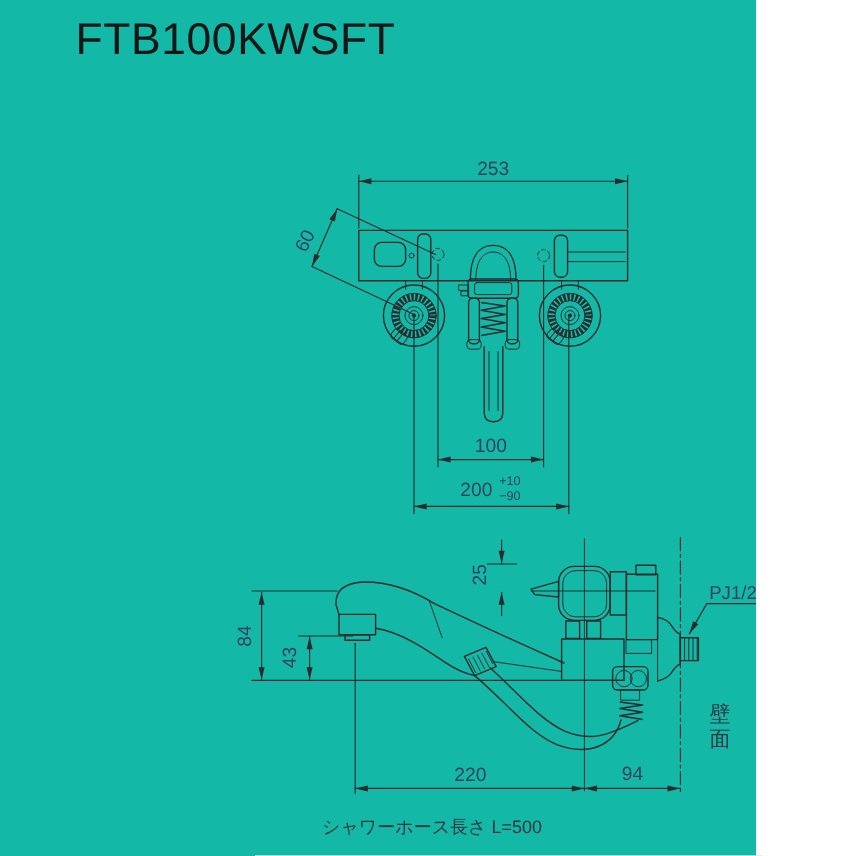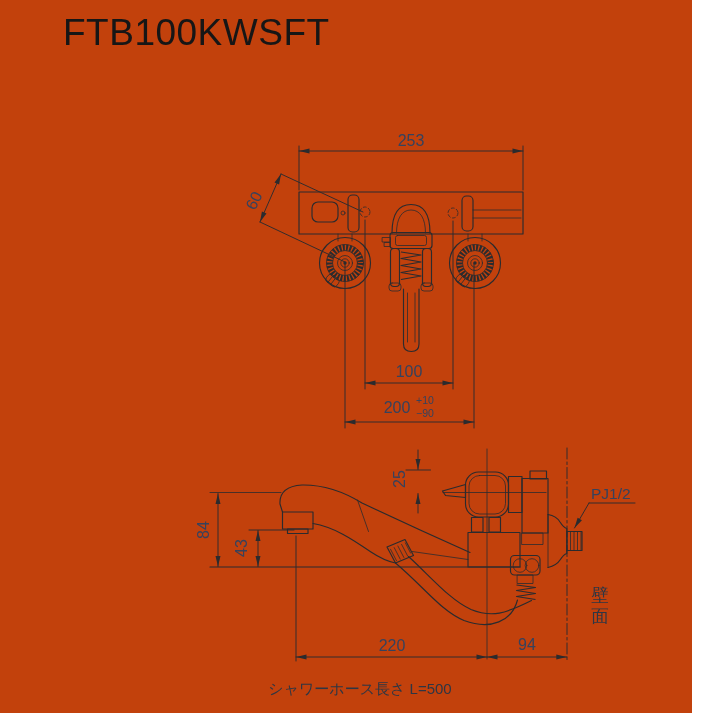--- a/index.html
+++ b/index.html
@@ -1,16 +1,16 @@
 <!DOCTYPE html>
 <html><head>
 <meta charset="utf-8">
 <style>
   html,body{margin:0;padding:0;background:#ffffff;}
-  .stage{position:relative;width:692px;height:713px;background:#c2410c;overflow:hidden;}
+  .stage{position:relative;width:630px;height:713px;background:#14b8a6;overflow:hidden;}
   svg{display:block;}
   .ol{fill:none;stroke:#2b2b2e;stroke-width:1.15;stroke-linejoin:round;stroke-linecap:round;}
   .tn{fill:none;stroke:#2b2b2e;stroke-width:0.8;stroke-linejoin:round;stroke-linecap:round;}
   .dm{fill:none;stroke:#2b2b2e;stroke-width:0.95;stroke-linecap:round;}
   .sp{fill:none;stroke:#2b2b2e;stroke-width:1.25;stroke-linejoin:round;}
   .dash{stroke-dasharray:3 2.3;}
   .dashdot{stroke-dasharray:11 3 2.5 3;}
   .knurl{fill:none;stroke:#2b2b2e;stroke-width:6.2;stroke-dasharray:2 1.35;}
   .blob{fill:#2b2b2e;stroke:none;}
   text{font-family:"Liberation Sans",sans-serif;fill:#36425d;}

